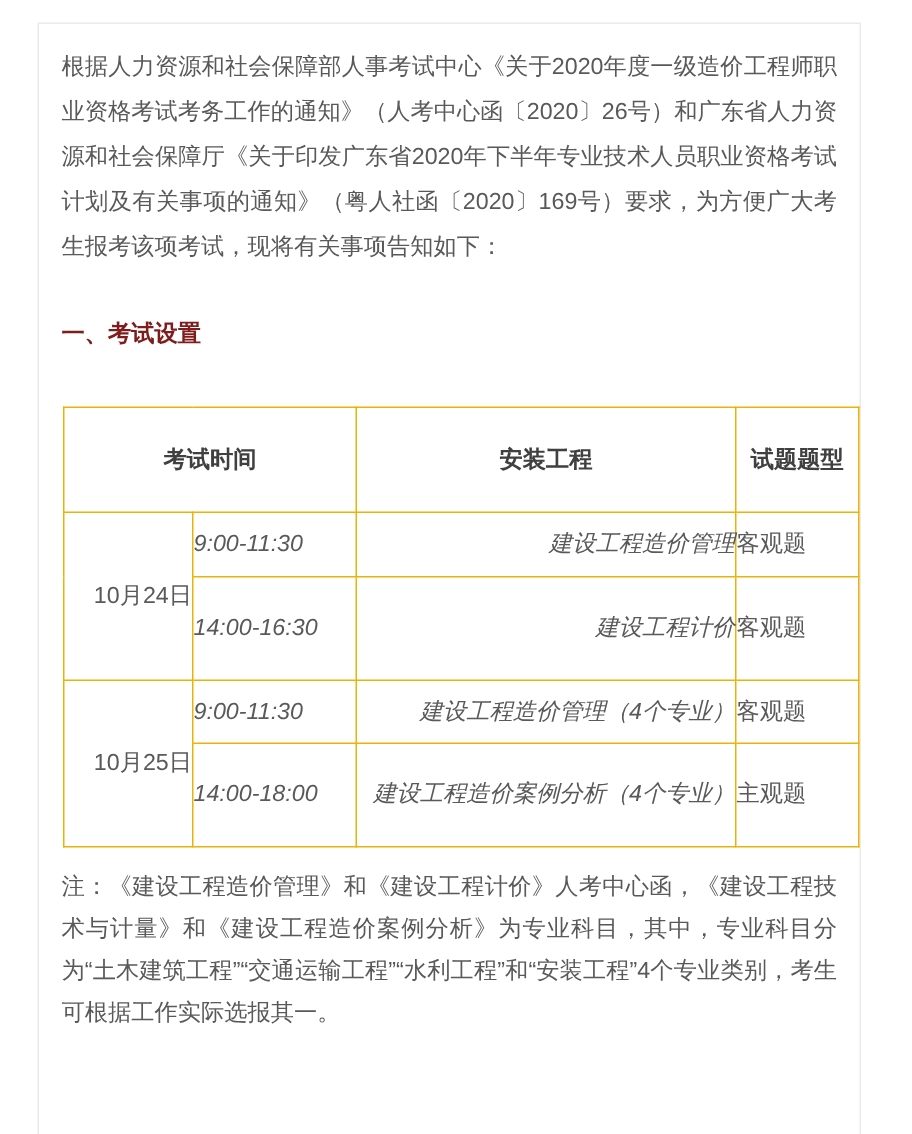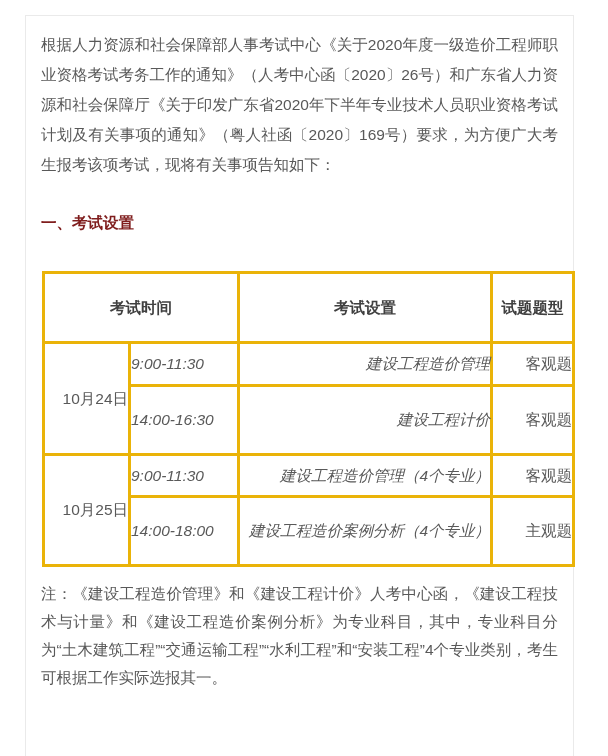--- a/index.html
+++ b/index.html
@@ -47,21 +47,21 @@
     border-collapse: collapse;
     table-layout: fixed;
     width: 530px;
     margin: 33px 0 0 1px;
   }
   table.exam col.c-date { width: 86px; }
   table.exam col.c-time { width: 109px; }
   table.exam col.c-subject { width: 253px; }
   table.exam col.c-type { width: 82px; }
   table.exam th, table.exam td {
-    border: 3px solid #eab308;
+    border: 1px solid #eab308;
     font-size: 15.5px;
     line-height: 26px;
     vertical-align: middle;
     font-weight: normal;
     color: #595959;
     padding: 0;
   }
   table.exam th {
     font-weight: bold;
     color: #404040;
@@ -69,21 +69,21 @@
   }
   tr.r-head { height: 70px; }
   tr.r-1 { height: 43px; }
   tr.r-2 { height: 69px; }
   tr.r-3 { height: 42px; }
   tr.r-4 { height: 69px; }
   th.h-type { padding: 0 12px; }
   td.cell-date { text-align: right; padding: 0 14px; }
   td.cell-time { text-align: left; padding: 0 10px; word-break: break-all; font-style: italic; }
   td.cell-subject { text-align: right; padding: 0 13px 0 9px; font-style: italic; }
-  td.cell-type { text-align: right; padding: 0 12px; }
+  td.cell-type { text-align: left; padding: 0 12px; }
   .note {
     margin: 13px 0 0 0;
     font-size: 15.5px;
     line-height: 28px;
     color: #595959;
     text-align: justify;
   }
 </style>
 </head>
 <body>
@@ -98,21 +98,21 @@
   <table class="exam">
     <colgroup>
       <col class="c-date">
       <col class="c-time">
       <col class="c-subject">
       <col class="c-type">
     </colgroup>
     <tbody>
       <tr class="r-head">
         <th colspan="2">考试时间</th>
-        <th>考试设置</th>
+        <th>安装工程</th>
         <th class="h-type">试题题型</th>
       </tr>
       <tr class="r-1">
         <td class="cell-date" rowspan="2">10月24日</td>
         <td class="cell-time">9:00-11:30</td>
         <td class="cell-subject">建设工程造价管理</td>
         <td class="cell-type">客观题</td>
       </tr>
       <tr class="r-2">
         <td class="cell-time">14:00-16:30</td>

